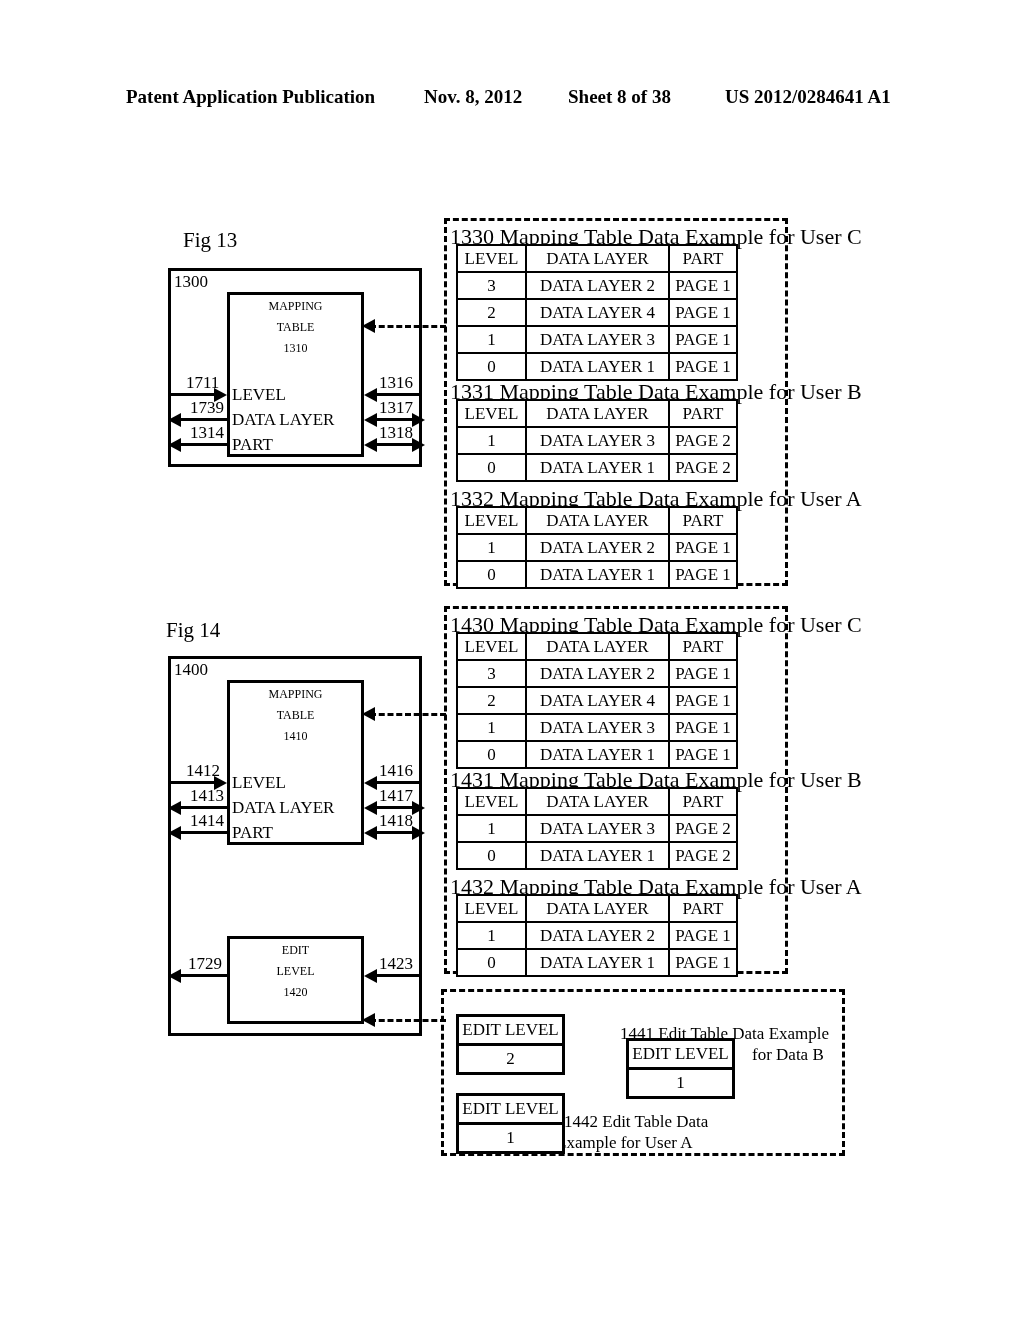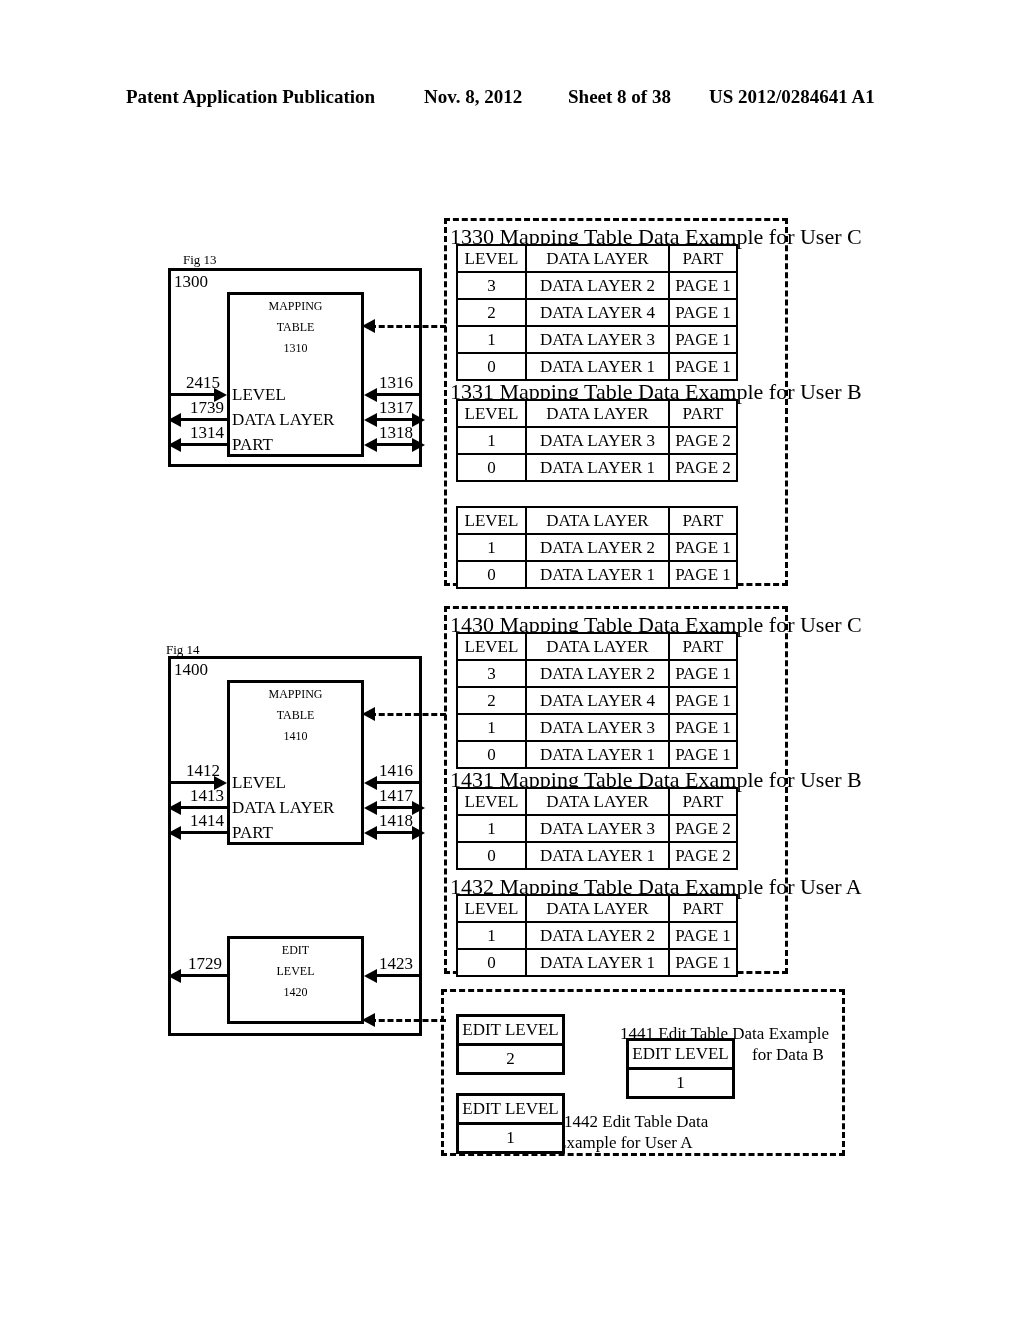--- a/index.html
+++ b/index.html
@@ -31,28 +31,27 @@
     width: 1024px;
     height: 26px;
     font-weight: bold;
     font-size: 19px;
     letter-spacing: 0px;
   }
   .hdr span { position: absolute; white-space: nowrap; }
   .hdr-pub   { left: 126px; }
   .hdr-date  { left: 424px; }
   .hdr-sheet { left: 568px; }
-  .hdr-num   { left: 709px; }
+  .hdr-num   { left: 725px; }
 
   
   .figlabel {
     position: absolute;
-    font-size: 13px;
-    white-space: nowrap;
-    margin-top: 24px;
+    font-size: 21px;
+    white-space: nowrap;
   }
   #fig13-label { left: 183px; top: 228px; }
   #fig14-label { left: 166px; top: 618px; }
 
   
   .solidbox {
     position: absolute;
     border: 3px solid #000;
     box-sizing: border-box;
     background: #fff;
@@ -201,21 +200,21 @@
   <div class="blocktitle" style="left:227px; top:296px; width:137px;">MAPPING</div>
   <div class="blocktitle" style="left:227px; top:317px; width:137px;">TABLE</div>
   <div class="blocktitle" style="left:227px; top:338px; width:137px;">1310</div>
 
   <div class="fieldtext" style="left:232px; top:382px;">LEVEL</div>
   <div class="fieldtext" style="left:232px; top:407px;">DATA LAYER</div>
   <div class="fieldtext" style="left:232px; top:432px;">PART</div>
 
   <div class="aline" style="left:168px; top:393px; width:54px;"></div>
   <div class="ahead-r" style="left:214px; top:388px;"></div>
-  <div class="alabel" style="left:186px; top:373px;">2415</div>
+  <div class="alabel" style="left:186px; top:373px;">1711</div>
 
   <div class="aline" style="left:174px; top:418px; width:53px;"></div>
   <div class="ahead-l" style="left:168px; top:413px;"></div>
   <div class="alabel" style="left:190px; top:398px;">1739</div>
 
   <div class="aline" style="left:174px; top:443px; width:53px;"></div>
   <div class="ahead-l" style="left:168px; top:438px;"></div>
   <div class="alabel" style="left:190px; top:423px;">1314</div>
 
   <div class="aline" style="left:370px; top:393px; width:52px;"></div>
@@ -282,20 +281,21 @@
       <td>PAGE 2</td>
     </tr>
     <tr>
       <td>0</td>
       <td>DATA LAYER 1</td>
       <td>PAGE 2</td>
     </tr>
   </tbody>
     </table>
 
+  <div class="tbl-caption" style="left:450px; top:486px;">1332 Mapping Table Data Example for User A</div>
   <table class="tbl" style="left:456px; top:506px;">
     <tbody>
         <tr>
       <th class="col-level">LEVEL</th>
       <th class="col-layer">DATA LAYER</th>
       <th class="col-part">PART</th>
     </tr>
     <tr>
       <td>1</td>
       <td>DATA LAYER 2</td>

